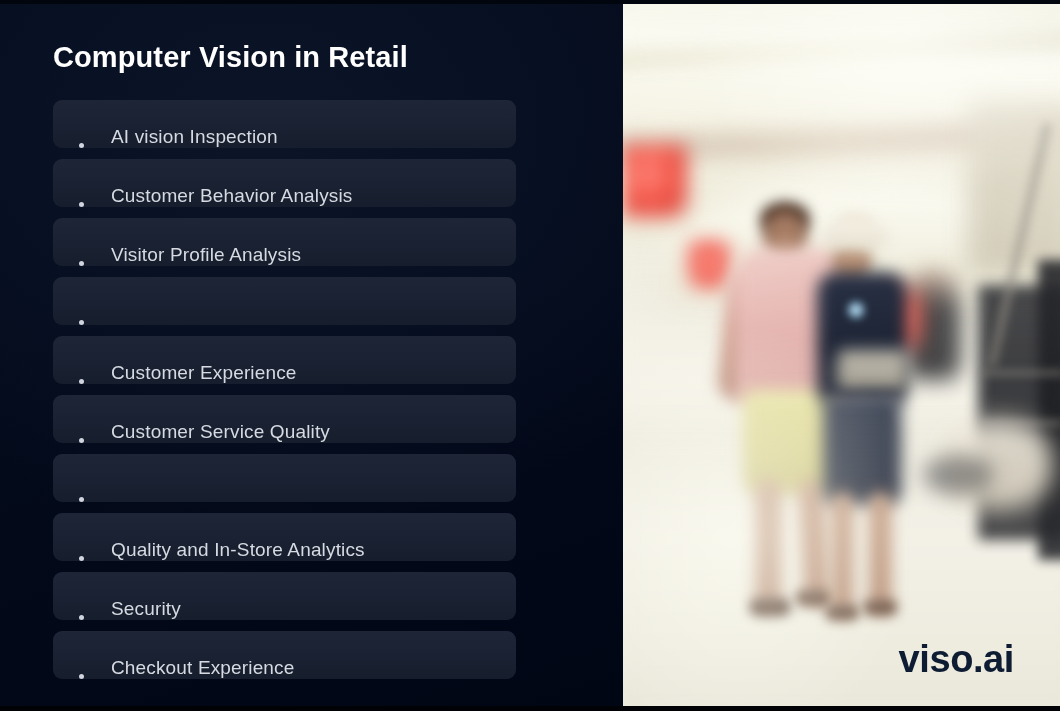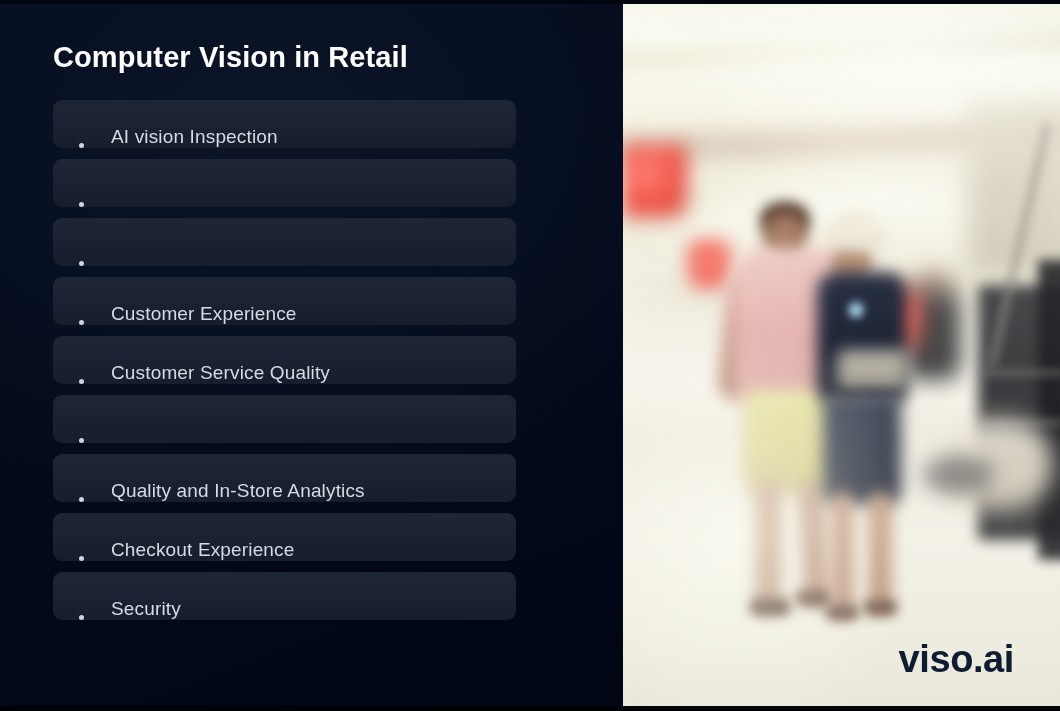--- a/index.html
+++ b/index.html
@@ -386,23 +386,28 @@
 
     <div class="panel-title">Computer Vision in Retail</div>
 
     <div class="pill-list">
 
       <div class="pill">
         <span class="pill-bullet"></span>
         <span class="pill-label">AI vision Inspection</span>
       </div>
 
-
-      <div class="pill">
-        <span class="pill-bullet"></span>
+      <div class="pill">
+        <span class="pill-bullet"></span>
+        <span class="pill-label">Customer Behavior Analysis</span>
+      </div>
+
+      <div class="pill">
+        <span class="pill-bullet"></span>
+        <span class="pill-label">Visitor Profile Analysis</span>
       </div>
 
       <div class="pill">
         <span class="pill-bullet"></span>
       </div>
 
       <div class="pill">
         <span class="pill-bullet"></span>
         <span class="pill-label">Customer Experience</span>
       </div>
@@ -416,26 +421,26 @@
         <span class="pill-bullet"></span>
       </div>
 
       <div class="pill">
         <span class="pill-bullet"></span>
         <span class="pill-label">Quality and In-Store Analytics</span>
       </div>
 
       <div class="pill">
         <span class="pill-bullet"></span>
+        <span class="pill-label">Security</span>
+      </div>
+
+      <div class="pill">
+        <span class="pill-bullet"></span>
         <span class="pill-label">Checkout Experience</span>
-      </div>
-
-      <div class="pill">
-        <span class="pill-bullet"></span>
-        <span class="pill-label">Security</span>
       </div>
 
     </div>
   </div>
 
   <div class="photo-panel">
     <div class="layer ph-mid"></div>
     <div class="layer ph-ceiling"></div>
     <div class="layer ph-ceiling-line2"></div>
     <div class="layer ph-ceiling-line"></div>

